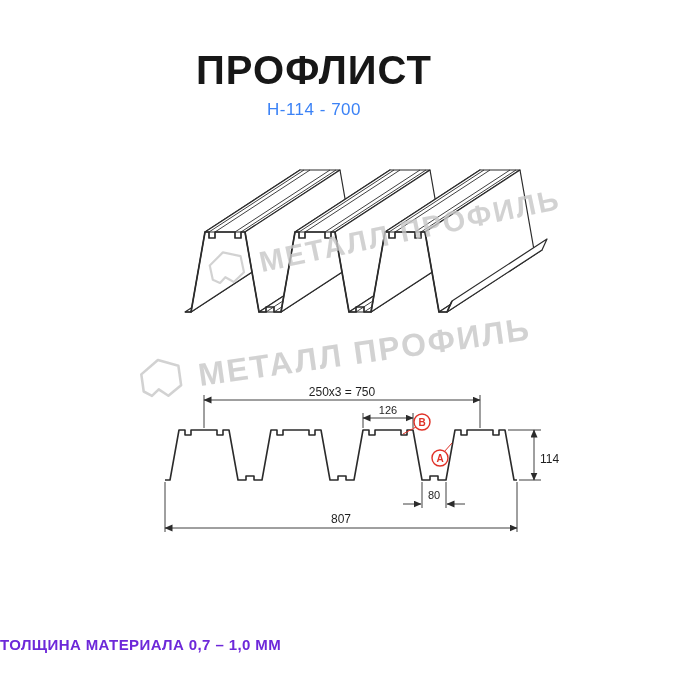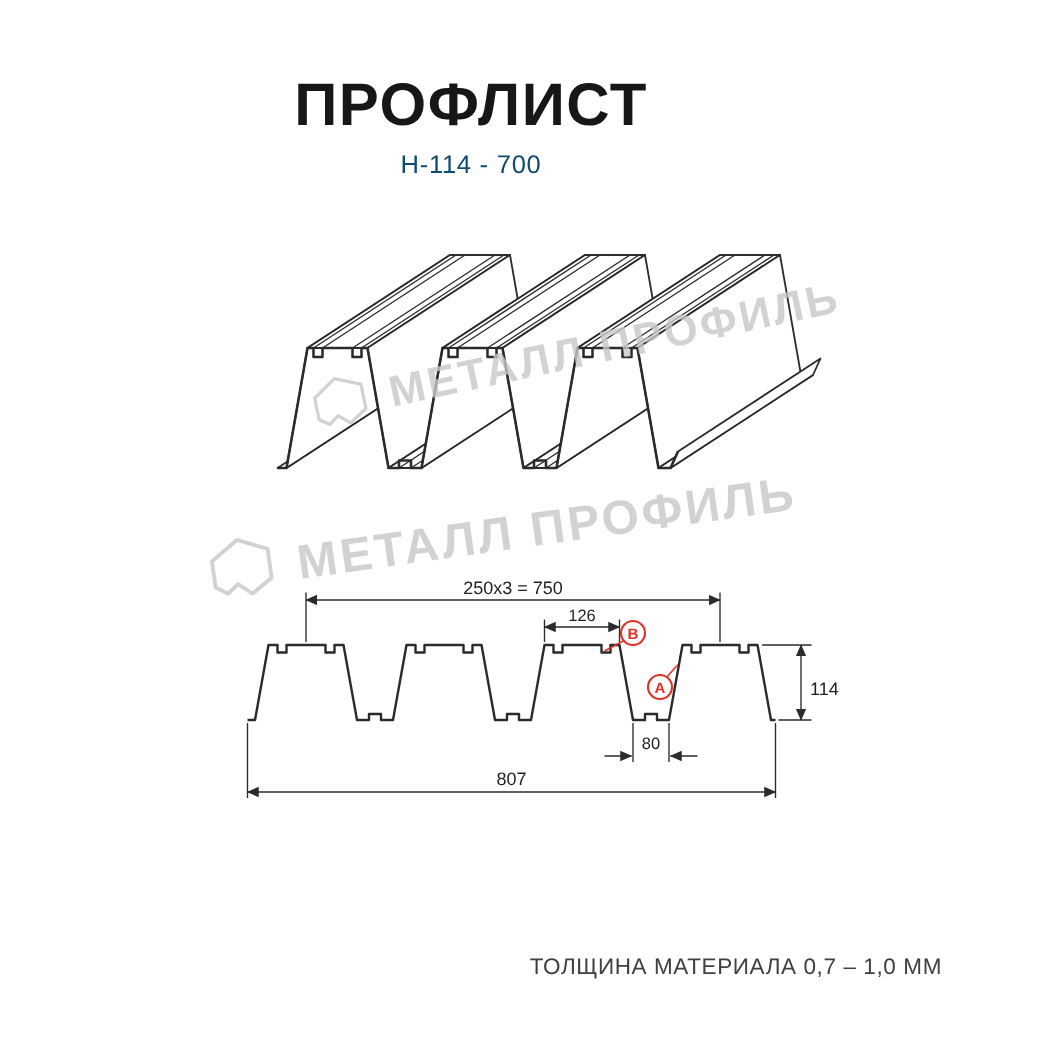--- a/index.html
+++ b/index.html
@@ -6,25 +6,25 @@
   .page{
     position:relative;width:628px;height:700px;background:#ffffff;overflow:hidden;
     font-family:"Liberation Sans", sans-serif;color:#1c1c1c;
   }
   .title{
     position:absolute;top:48px;left:0;width:100%;text-align:center;
     font-size:40px;font-weight:bold;letter-spacing:1px;color:#171717;
   }
   .subtitle{
     position:absolute;top:100px;left:0;width:100%;text-align:center;
-    font-size:17px;font-weight:normal;color:#0c4a6e;letter-spacing:.5px;
+    font-size:17px;font-weight:normal;color:#3b82f6;letter-spacing:.5px;
   }
   .footer-note{
-    position:absolute;top:636px;left:0;width:100%;text-align:right;
-    font-size:15px;color:#404040;letter-spacing:.4px;
+    position:absolute;top:636px;left:0;width:100%;text-align:left;
+    font-size:15px;color:#6d28d9;letter-spacing:.4px;font-weight:bold;
   }
   .drawing3d{position:absolute;left:165px;top:142px;z-index:1;}
   .crosssec{position:absolute;left:135px;top:382px;z-index:3;}
   .watermark{
     position:absolute;display:flex;align-items:center;gap:12px;
     color:#c8c8c8;opacity:.8;white-space:nowrap;pointer-events:none;
   }
   .watermark .wm-text{
     font-size:29px;font-weight:bold;letter-spacing:2px;
   }

